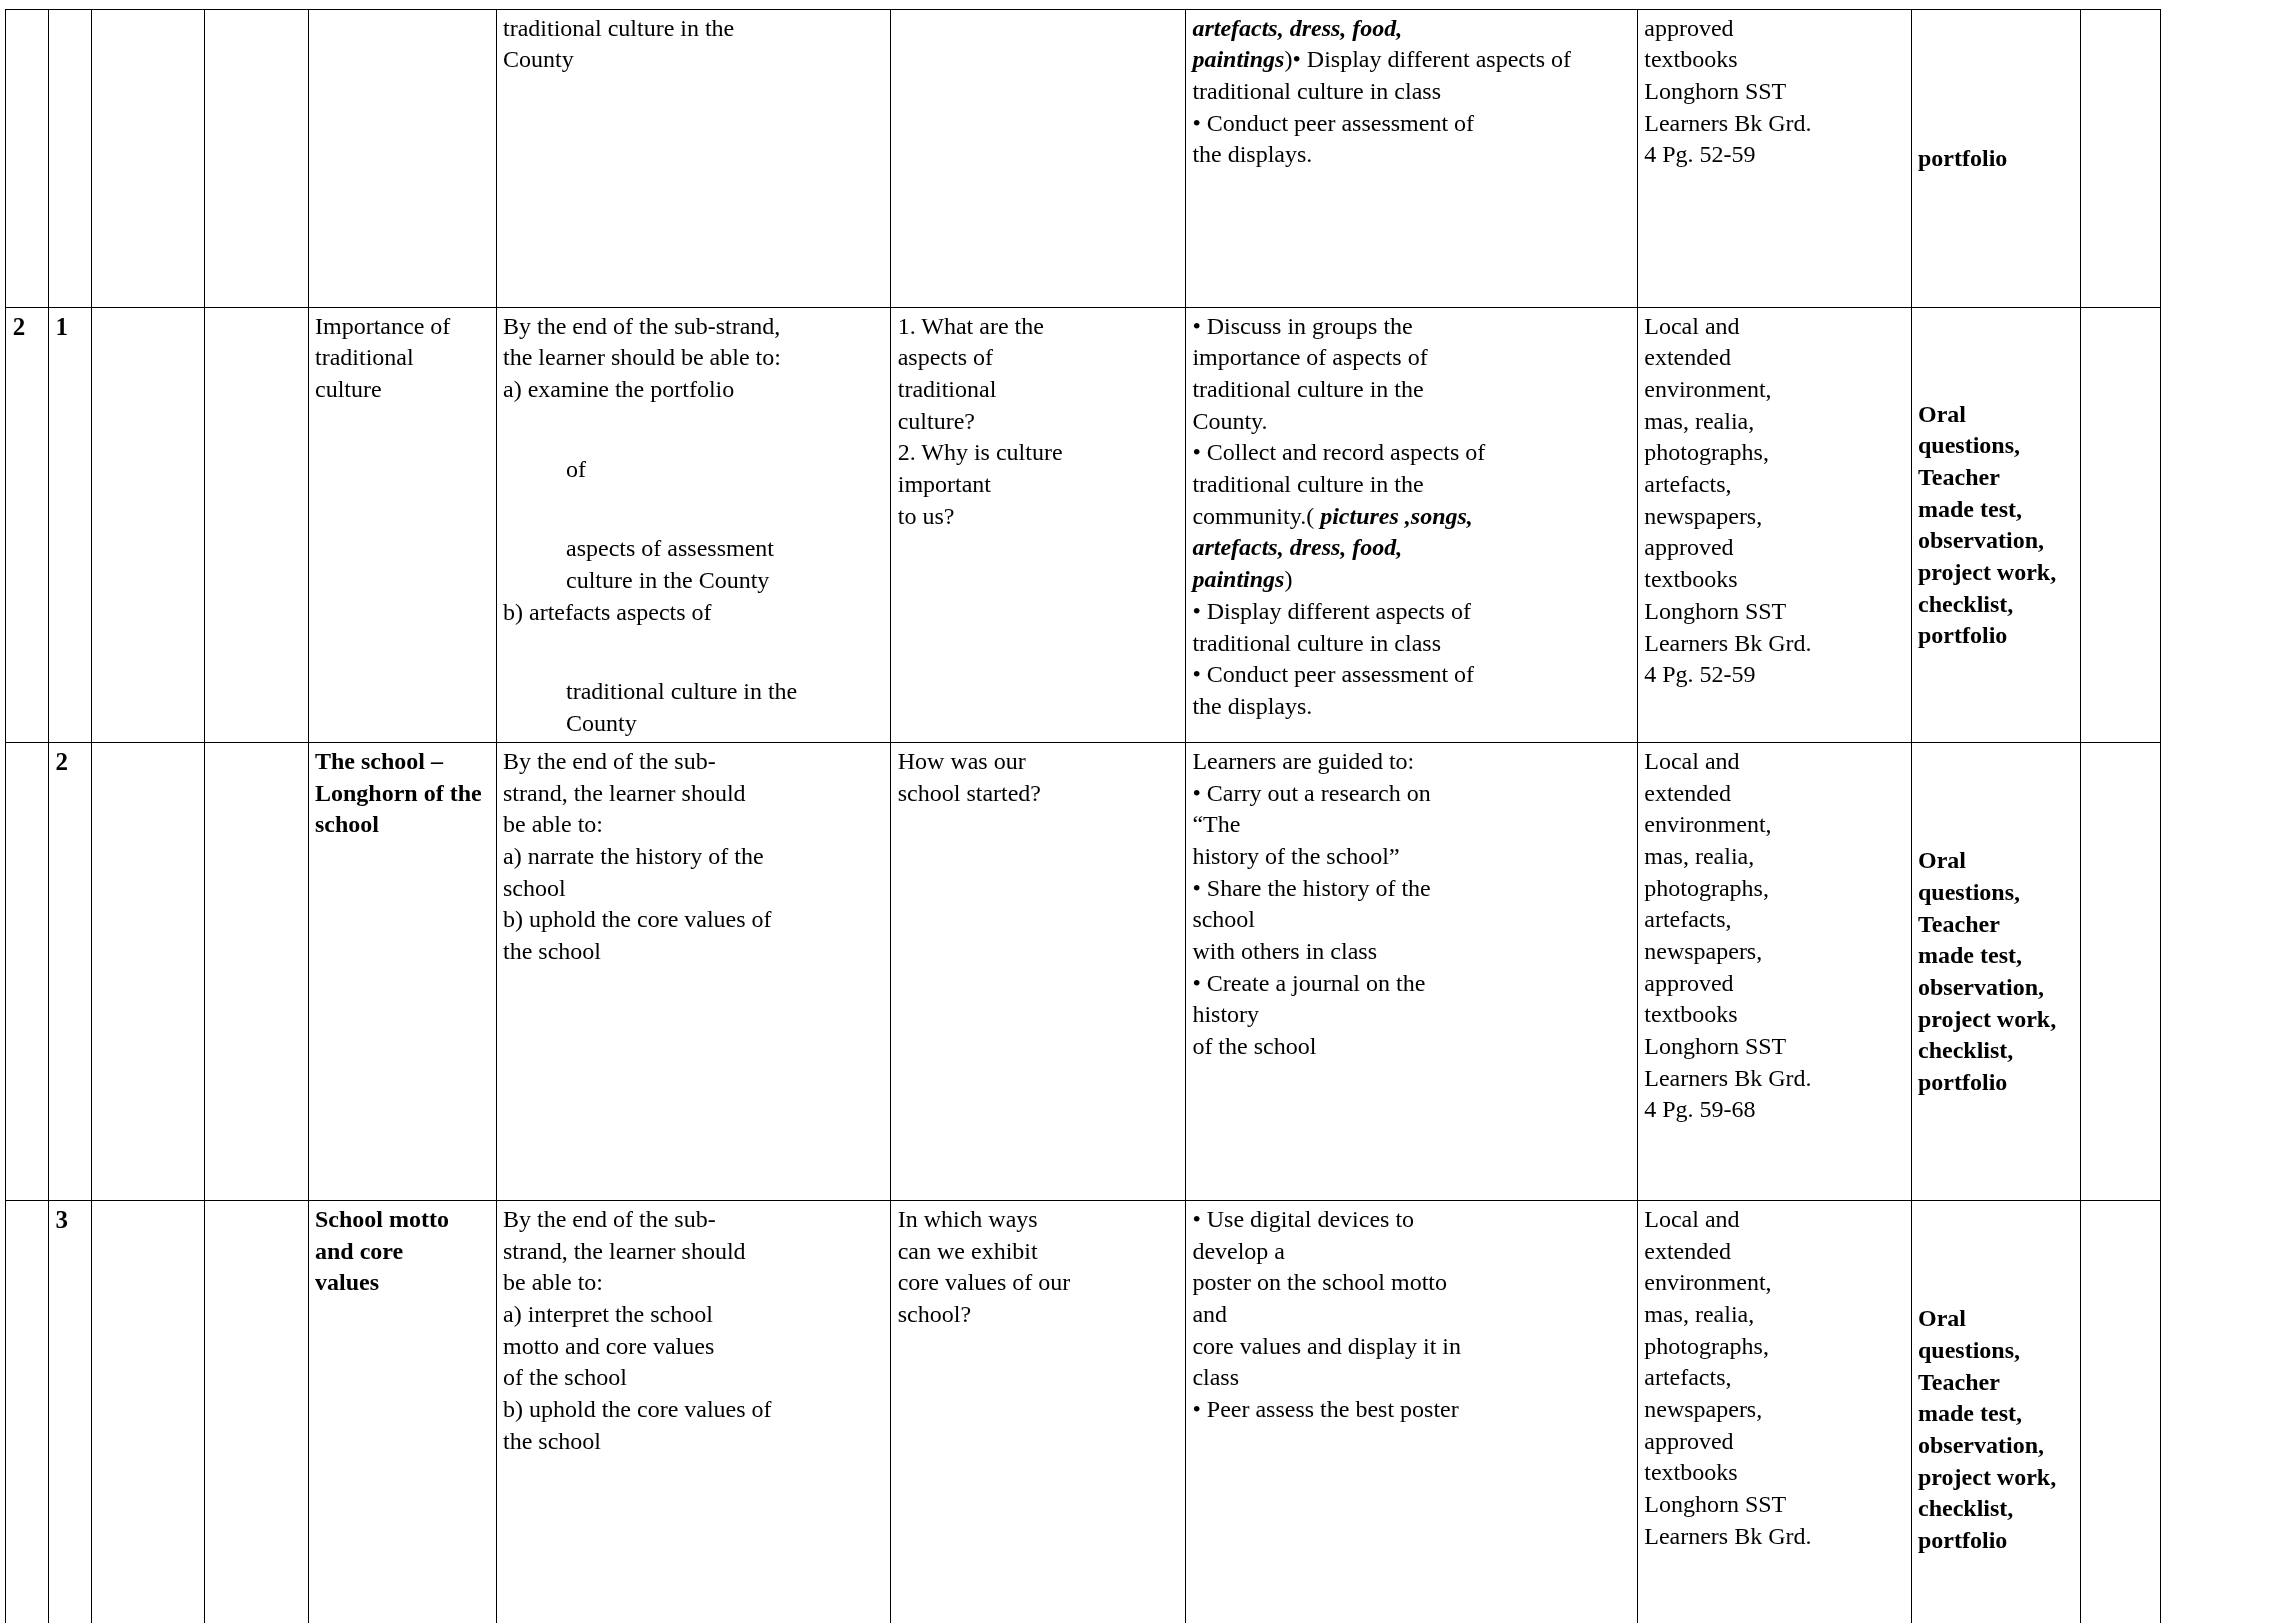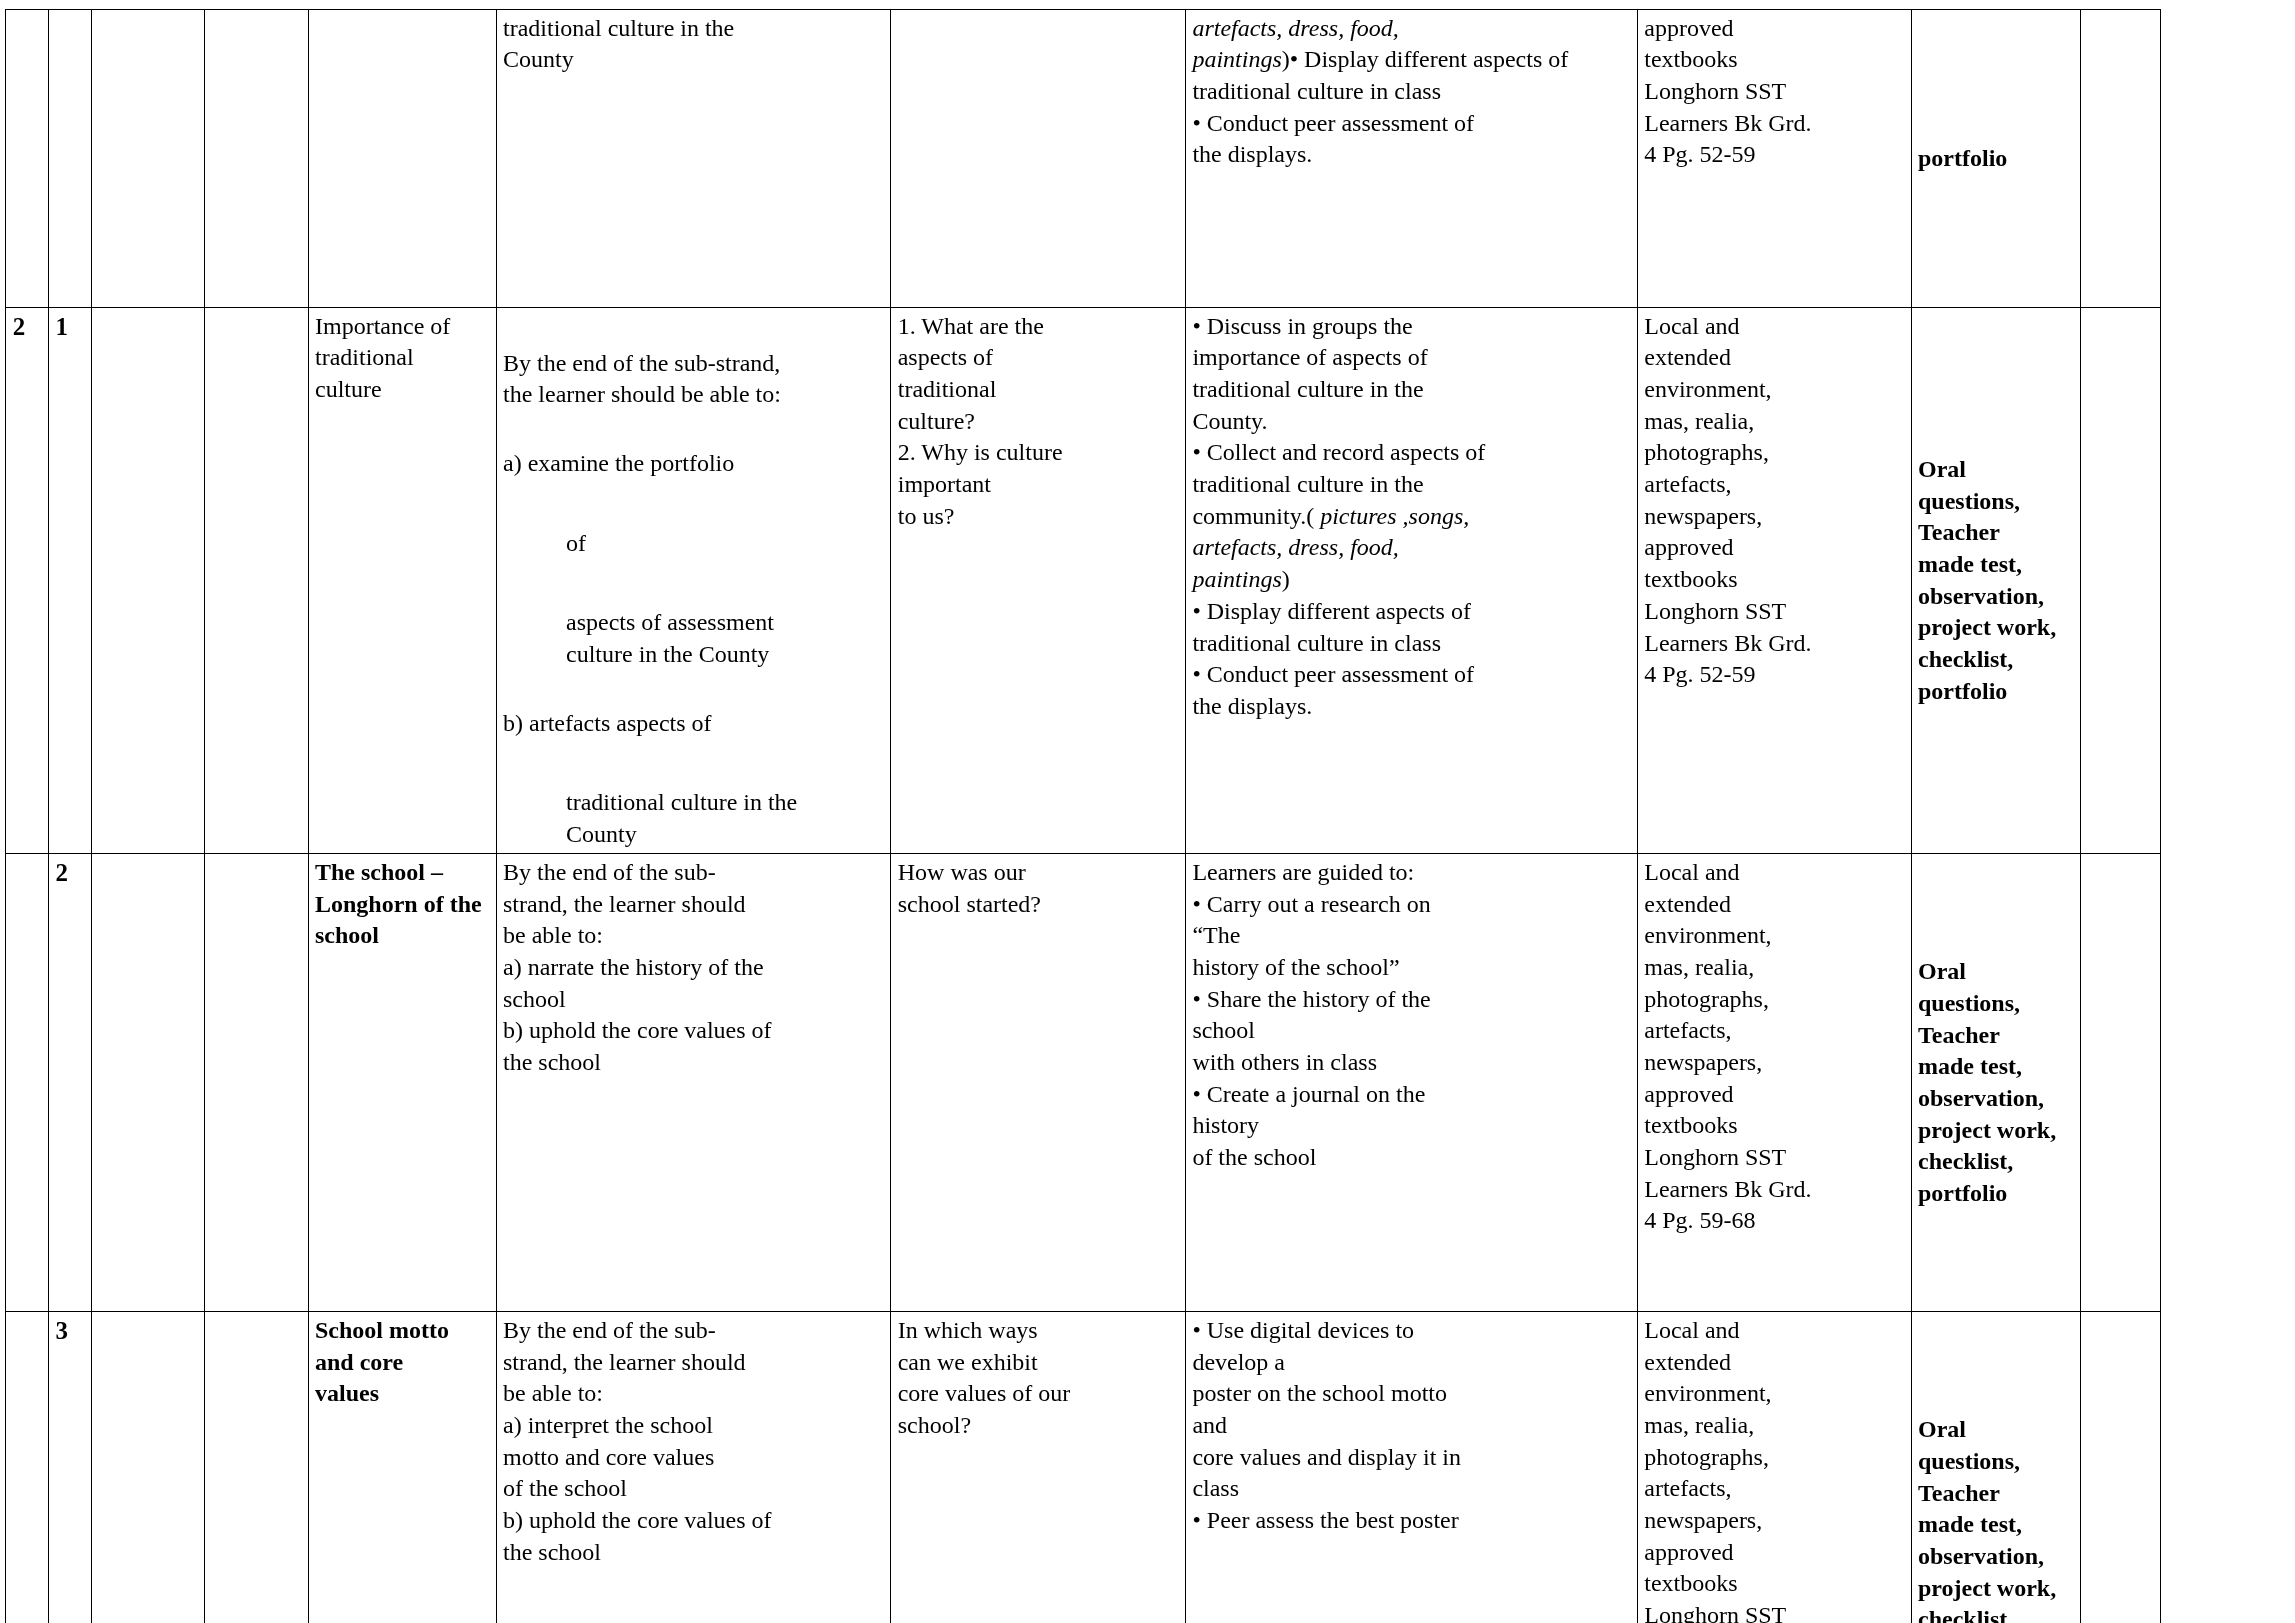--- a/index.html
+++ b/index.html
@@ -52,30 +52,30 @@
   col.c-assess  { width: 154px; }
   col.c-ref     { width: 73px; }
 
   .num {
     font-weight: bold;
     font-size: 25px;
     line-height: 1.25;
     padding-top: 3.9px;
   }
   .bold { font-weight: bold; }
-  .ital { font-style: italic; }
+  .ital { font-style: italic; font-weight: bold; }
   .center-mid {
     text-align: left;
     vertical-align: middle !important;
     padding-left: 3.9px;
     padding-right: 3.9px;
     font-weight: bold;
   }
   .blk { white-space: pre-wrap; }
-  .ind1 { display: block; padding-left: 0; text-indent: 0; margin-top: 37px; }
+  .ind1 { display: block; padding-left: 0; text-indent: 0; }
   .sub-ind {
     display: block;
     padding-left: 63px;
     margin-top: 48px;
   }
   .cellpad-lite { padding-left: 3.9px; padding-right: 2.6px; }
 </style>
 </head>
 <body>
 

